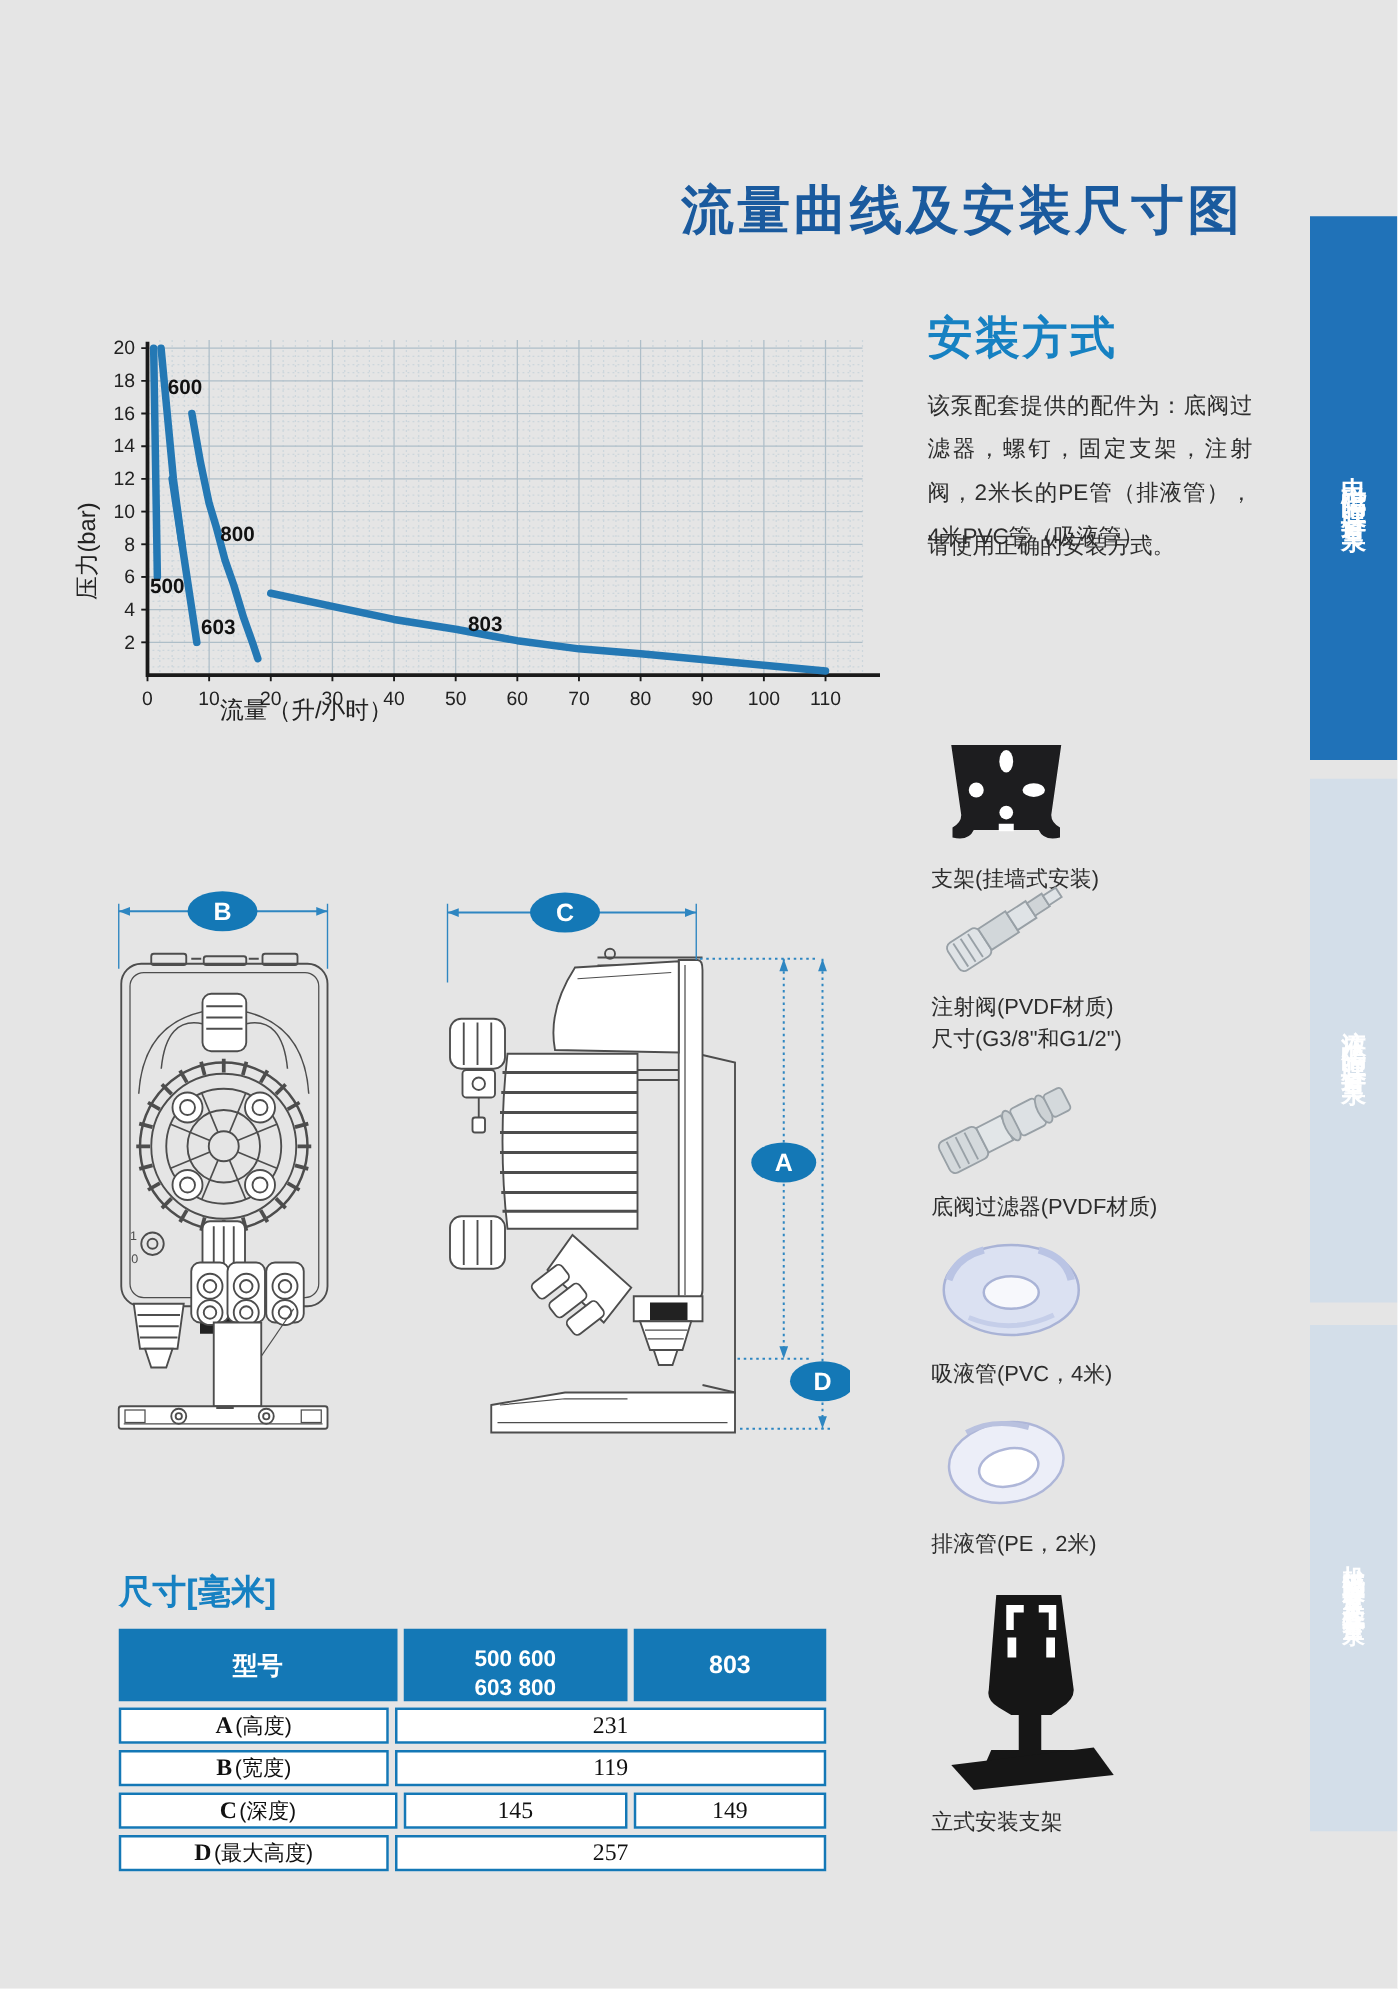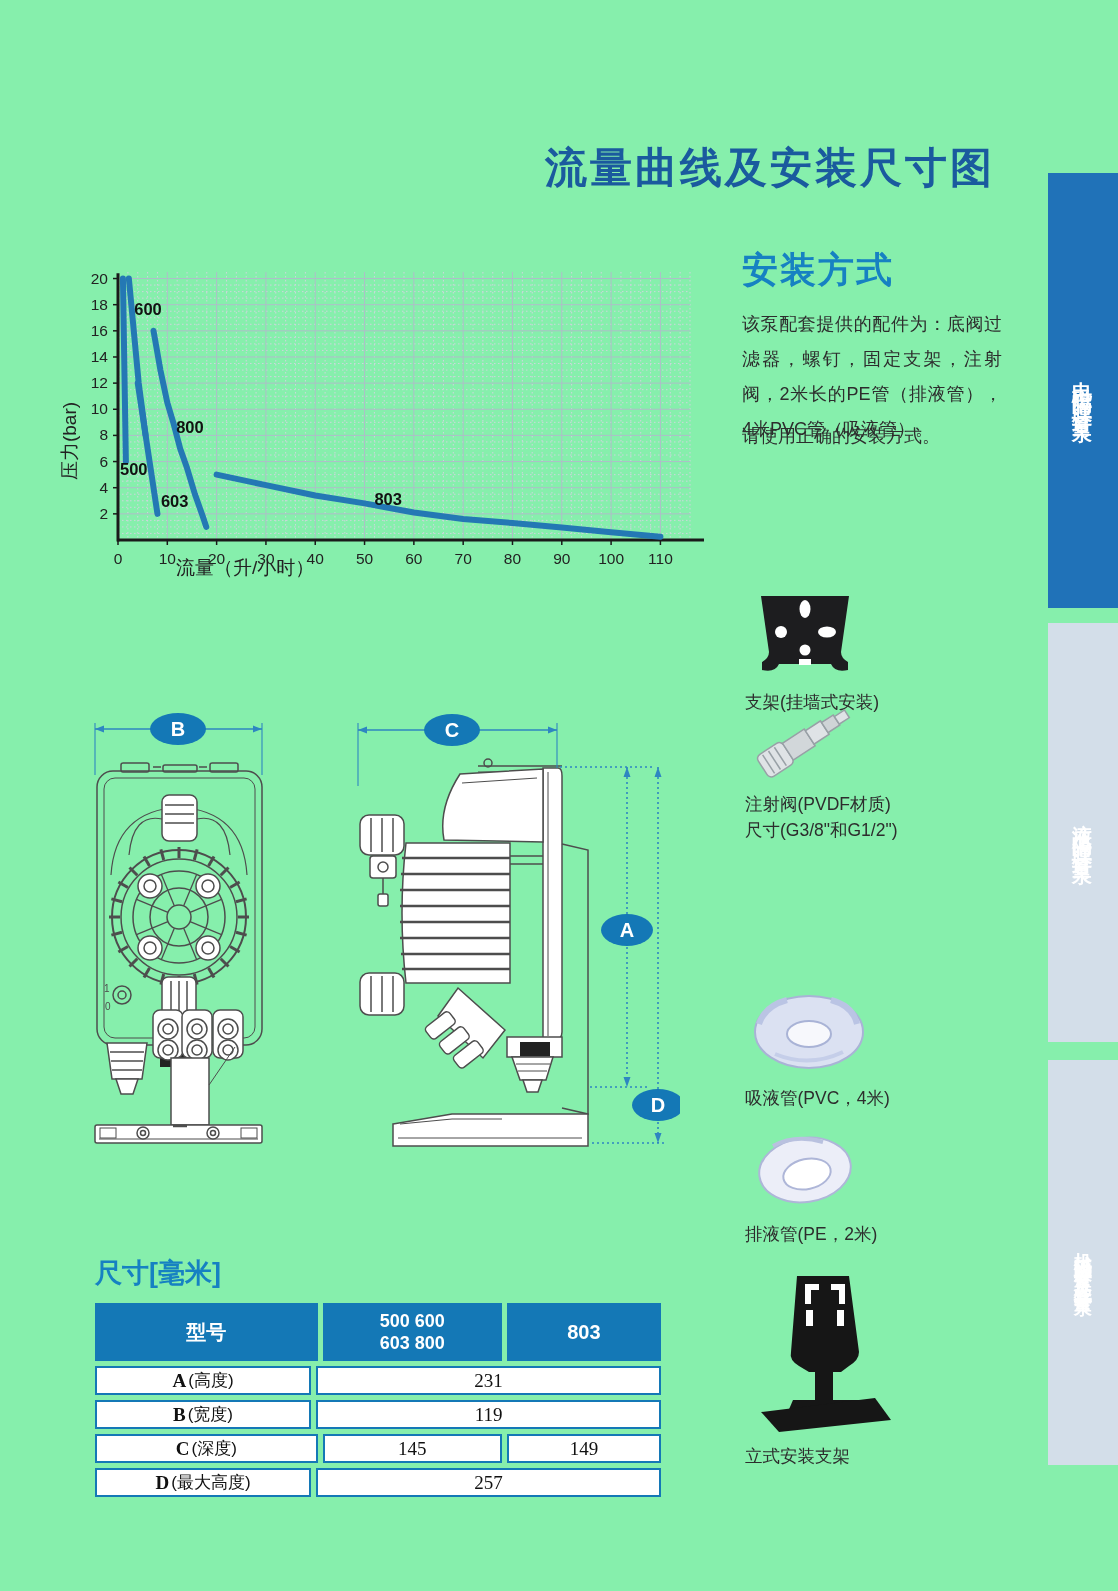--- a/index.html
+++ b/index.html
@@ -1,16 +1,16 @@
 <!DOCTYPE html>
 <html><head>
 <meta charset="utf-8">
 <style>
   html,body{margin:0;padding:0;background:#fff;}
-  .page{position:relative;width:1118px;height:1591px;background:#86efac;overflow:hidden;
+  .page{position:relative;width:1118px;height:1591px;background:#e5e5e5;overflow:hidden;
         font-family:"Liberation Sans",sans-serif;color:#2d2d2d;}
   .page-title{position:absolute;left:545px;top:140px;font-size:42px;font-weight:bold;
         color:#1a5a9e;letter-spacing:3px;white-space:nowrap;}
   
   .chart-wrap{position:absolute;left:60px;top:250px;width:650px;height:330px;}
   
   .install{position:absolute;left:742px;top:246px;width:260px;}
   .install-heading{font-size:36px;font-weight:bold;color:#1681c2;letter-spacing:2px;}
   .install-body{margin-top:12px;font-size:18px;line-height:1.95;color:#2d2d2d;text-align:justify;}
   .install-note{position:absolute;left:742px;top:424px;width:260px;font-size:18px;color:#2d2d2d;}
@@ -25,21 +25,21 @@
   .tab3{top:1060px;height:405px;background:#d3dee9;}
   .tab-text{writing-mode:vertical-rl;text-orientation:upright;color:#ffffff;font-weight:bold;
         font-size:20px;letter-spacing:7px;}
   .tab3 .tab-text{font-size:18px;letter-spacing:4px;}
   
   .dims-heading{position:absolute;left:95px;top:1255px;font-size:27px;font-weight:bold;color:#1681c2;}
   .tbl{position:absolute;left:95px;top:1303px;width:566px;}
   .thead{display:flex;gap:5px;height:58px;margin-bottom:5px;}
   .th{background:#1478b6;color:#fff;font-weight:bold;display:flex;flex-direction:column;
       align-items:center;justify-content:center;font-size:20px;}
-  .c1{width:231px;}.c2{width:186px;}.c3{width:160px;}
+  .c1{width:231px;}.c2{width:186px;justify-content:flex-end;}.c3{width:160px;}
   .th.c2{font-size:18px;line-height:1.25;}
   .trow{display:flex;gap:5px;height:29px;margin-bottom:5px;}
   .tcell{border:2px solid #1478b6;background:#fff;display:flex;align-items:center;
          justify-content:center;box-sizing:border-box;}
   .tlabel{font-size:17px;color:#111;}
   .tlabel b{font-family:"Liberation Serif",serif;font-size:19px;margin-right:2px;}
   .tval{font-family:"Liberation Serif",serif;font-size:19px;color:#111;}
   .cspan{width:369px;}
   
   .draw{position:absolute;}
@@ -434,20 +434,36 @@
         <rect x="38" y="35" width="26" height="20" fill="#d2d7da"></rect>
         <rect x="64" y="37" width="18" height="16" fill="#dfe3e6"></rect>
         <rect x="82" y="39" width="14" height="12" fill="#cfd4d7"></rect>
         <rect x="96" y="41" width="12" height="9" fill="#dfe3e6"></rect>
       </g>
     </svg>
     <div class="acc-label">注射阀(PVDF材质)</div>
     <div class="acc-label" style="margin-top:2px;">尺寸(G3/8"和G1/2")</div>
   </div>
 
+  <div class="acc acc3">
+    <svg width="130" height="80">
+      <g transform="rotate(-27 65 40)" stroke="#98a0a6" stroke-width="1.5">
+        <rect x="4" y="26" width="34" height="28" rx="5" fill="#d4d9dc"></rect>
+        <line x1="12" y1="28" x2="12" y2="52"></line>
+          <line x1="20" y1="28" x2="20" y2="52"></line>
+          <line x1="28" y1="28" x2="28" y2="52"></line>
+        <rect x="38" y="29" width="22" height="22" fill="#e2e6e8"></rect>
+        <ellipse cx="64" cy="40" rx="5" ry="13" fill="#cdd2d5"></ellipse>
+        <rect x="68" y="28" width="22" height="24" rx="3" fill="#dde1e4"></rect>
+        <ellipse cx="93" cy="40" rx="5" ry="12" fill="#cdd2d5"></ellipse>
+        <rect x="97" y="30" width="16" height="20" rx="3" fill="#d4d9dc"></rect>
+      </g>
+    </svg>
+    <div class="acc-label">底阀过滤器(PVDF材质)</div>
+  </div>
 
   <div class="acc acc4">
     <svg width="130" height="92">
       <ellipse cx="64" cy="50" rx="54" ry="36" fill="#dbe1f2" stroke="#a9b3d6" stroke-width="2"></ellipse>
       <path d="M14,42 Q20,24 42,18" stroke="#bac4e4" stroke-width="6" fill="none"></path>
       <path d="M86,18 Q108,24 112,42" stroke="#bac4e4" stroke-width="6" fill="none"></path>
       <path d="M30,72 Q64,86 98,70" stroke="#c5cee9" stroke-width="4" fill="none"></path>
       <ellipse cx="64" cy="52" rx="22" ry="13" fill="#f7f8fc" stroke="#a9b3d6" stroke-width="2"></ellipse>
     </svg>
     <div class="acc-label">吸液管(PVC，4米)</div>

